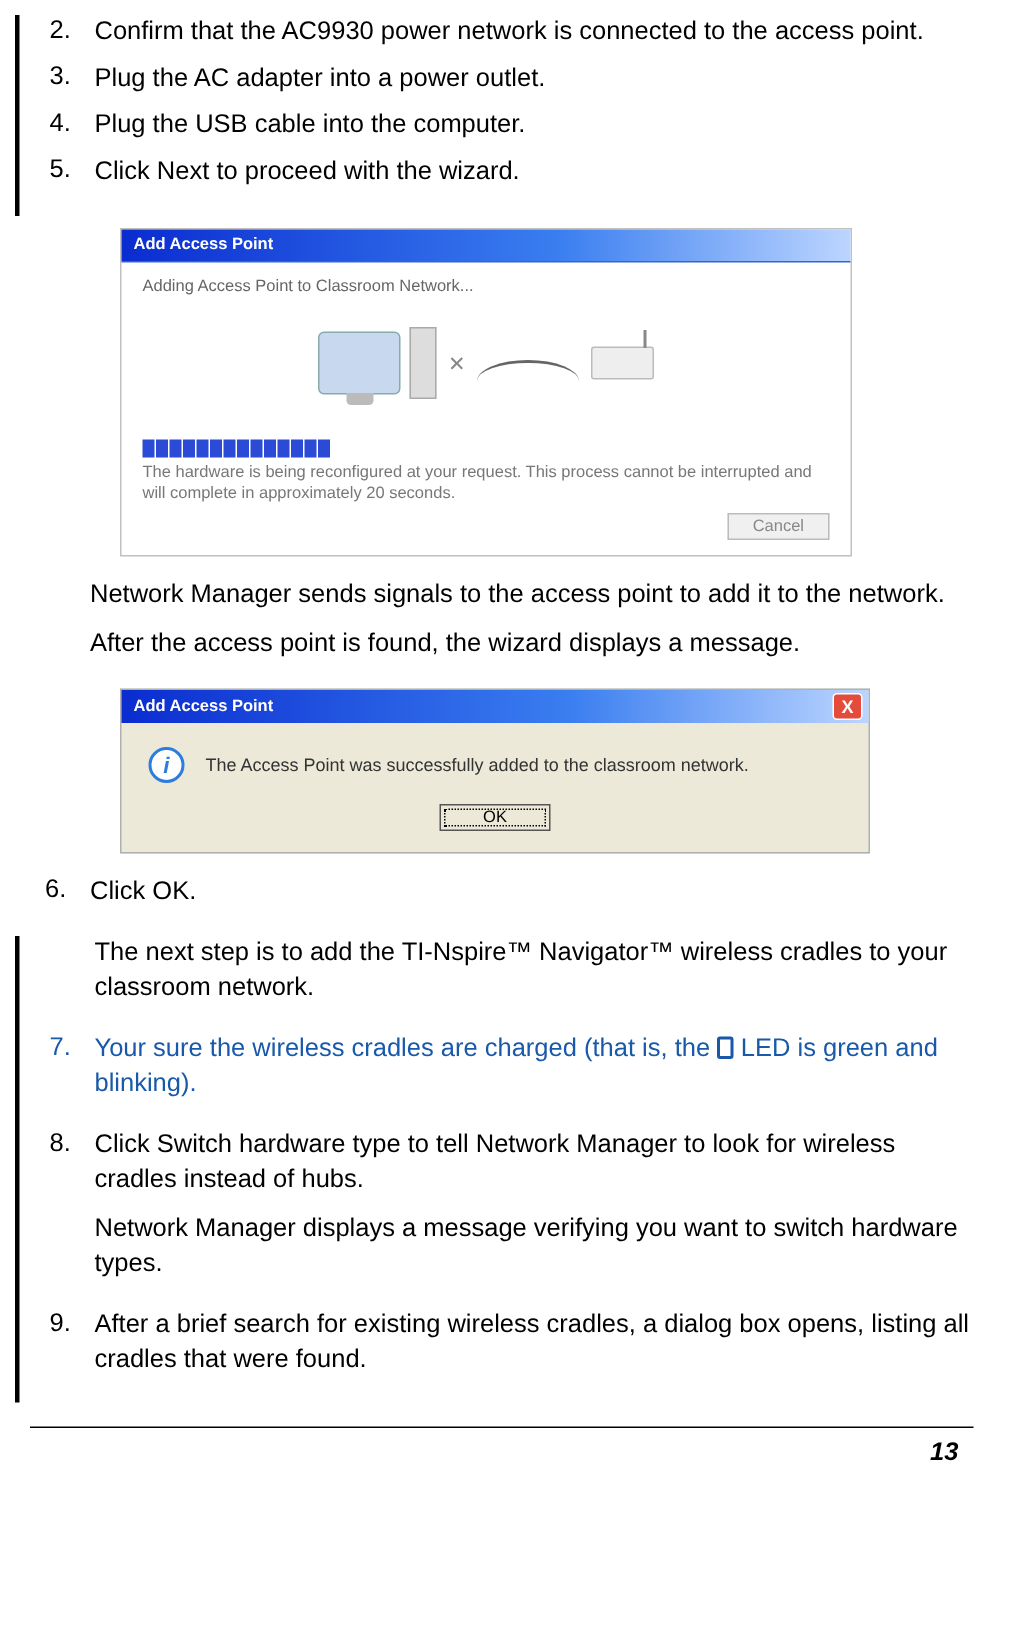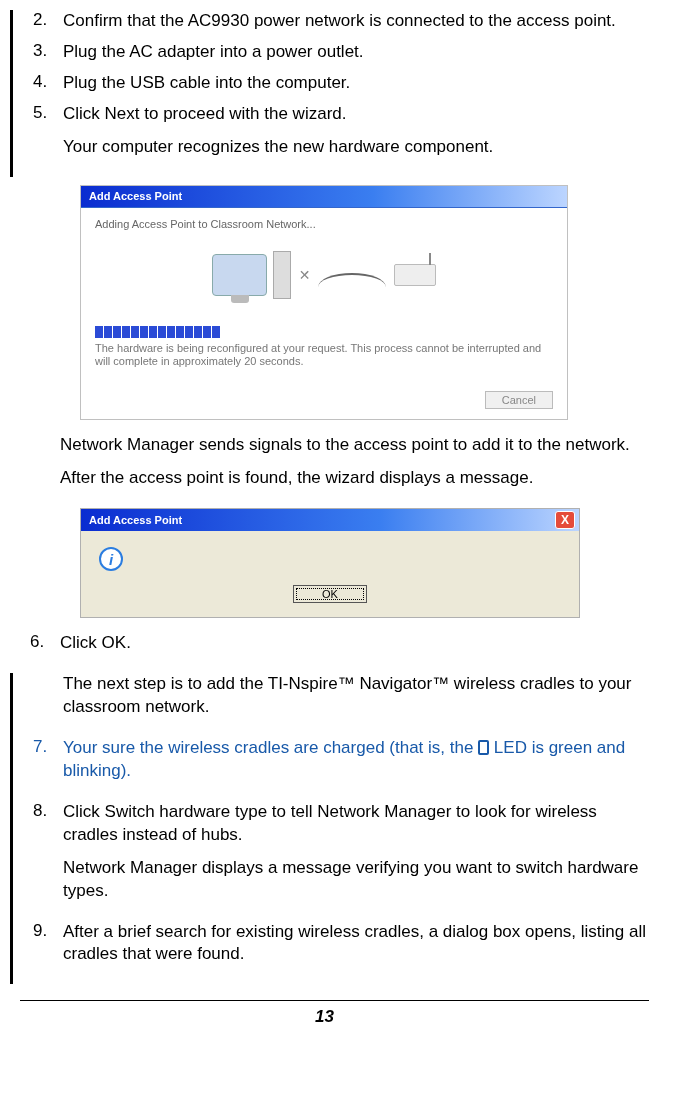--- a/index.html
+++ b/index.html
@@ -47,21 +47,21 @@
   .monitor { width:55px; height:42px; background:#c8d8ef; border:1px solid #8aa; border-radius:4px; position:relative; }
   .monitor::after{ content:""; position:absolute; bottom:-8px; left:18px; width:18px; height:8px; background:#bbb; border-radius:0 0 3px 3px;}
   .tower { width:18px; height:48px; background:#ddd; border:1px solid #aaa; margin-left:-2px;}
   .x { font-size:14px; color:#888;}
   .router { width:42px; height:22px; background:#eee; border:1px solid #bbb; border-radius:2px; position:relative;}
   .router::after{content:""; position:absolute; right:4px; top:-12px; width:2px; height:12px; background:#888;}
   .cable { width:68px; height:14px; border-top:2px solid #666; border-radius:50% 50% 0 0 / 100% 100% 0 0; margin-top:10px;}
   .pbar { display:flex; gap:1px; margin-top:6px; }
   .pbar span { width:8px; height:12px; background:#2b4bd6; }
   .wiz1 .msg { font-size:11px; color:#777; margin-top:4px; line-height:1.25;}
-  .wiz1 .btnrow { text-align:right; margin-top:22px; }
+  .wiz1 .btnrow { text-align:right; margin-top:6px; }
   .wiz1 button, .wiz2 button {
     font-size:11px; padding:2px 16px; background:#f0f0f0; border:1px solid #bbb; color:#888;
   }
 
   
   .wiz2 {
     margin: 8px 0 14px 70px;
     width: 500px;
     border:1px solid #b0b0b0;
     background:#ece9d8;
@@ -76,21 +76,21 @@
   .wiz2 .body { padding:16px 18px 14px 18px; text-align:center; color:#333; }
   .wiz2 .row { display:flex; align-items:center; gap:14px; justify-content:flex-start; text-align:left; margin-bottom:14px;}
   .info-icon { width:24px; height:24px; border-radius:50%; background:#fff; border:2px solid #2b7de0; display:flex; align-items:center; justify-content:center; color:#2b7de0; font-weight:bold; font-style:italic; font-size:15px;}
   .wiz2 .okwrap { text-align:center; }
   .wiz2 button.ok { color:#000; padding:2px 28px; background:#ece9d8; border:1px solid #555; outline:1px dotted #000; outline-offset:-4px;}
 
   .step7 .num, .step7 .txt { color:#1859a9; }
   .led { display:inline-block; width:11px; height:15px; border:2px solid #1859a9; border-radius:2px; vertical-align:-2px;}
 
   .footer-line { border-top:1px solid #000; margin: 16px 10px 0 10px; }
-  .pagenum { text-align:center; font-style:italic; font-weight:bold; font-size:17px; padding:6px 20px 0 0;}
+  .pagenum { text-align:right; font-style:italic; font-weight:bold; font-size:17px; padding:6px 20px 0 0;}
 </style>
 </head>
 <body>
 
 <div class="page">
 
 <div class="bar-wrap">
   <div class="sidebar"></div>
   <div class="content-block">
     <ol>
@@ -103,21 +103,20 @@
         <div class="txt">Plug the AC adapter into a power outlet.</div>
       </li>
       <li class="step">
         <div class="num">4.</div>
         <div class="txt">Plug the USB cable into the computer.</div>
       </li>
       <li class="step">
         <div class="num">5.</div>
         <div class="txt">
           <p><span>Click </span><b>Next</b><span> to proceed with the wizard.</span></p>
-          <p>Your computer recognizes the new hardware component.</p>
         </div>
       </li>
     </ol>
   </div>
 </div>
 
 <div class="wiz1">
   <div class="titlebar">
     <span>Add Access Point</span>
   </div>
@@ -166,20 +165,21 @@
 <div class="wiz2">
   <div class="titlebar">
     <span>Add Access Point</span>
     <div class="closebox">
           <span>X</span>
         </div>
   </div>
   <div class="body">
     <div class="row">
       <div class="info-icon">i</div>
+      <div>The Access Point was successfully added to the classroom network.</div>
     </div>
     <div class="okwrap">
       <button class="ok">OK</button>
     </div>
   </div>
 </div>
 
 <ol>
   <li class="step">
     <div class="num">6.</div>

